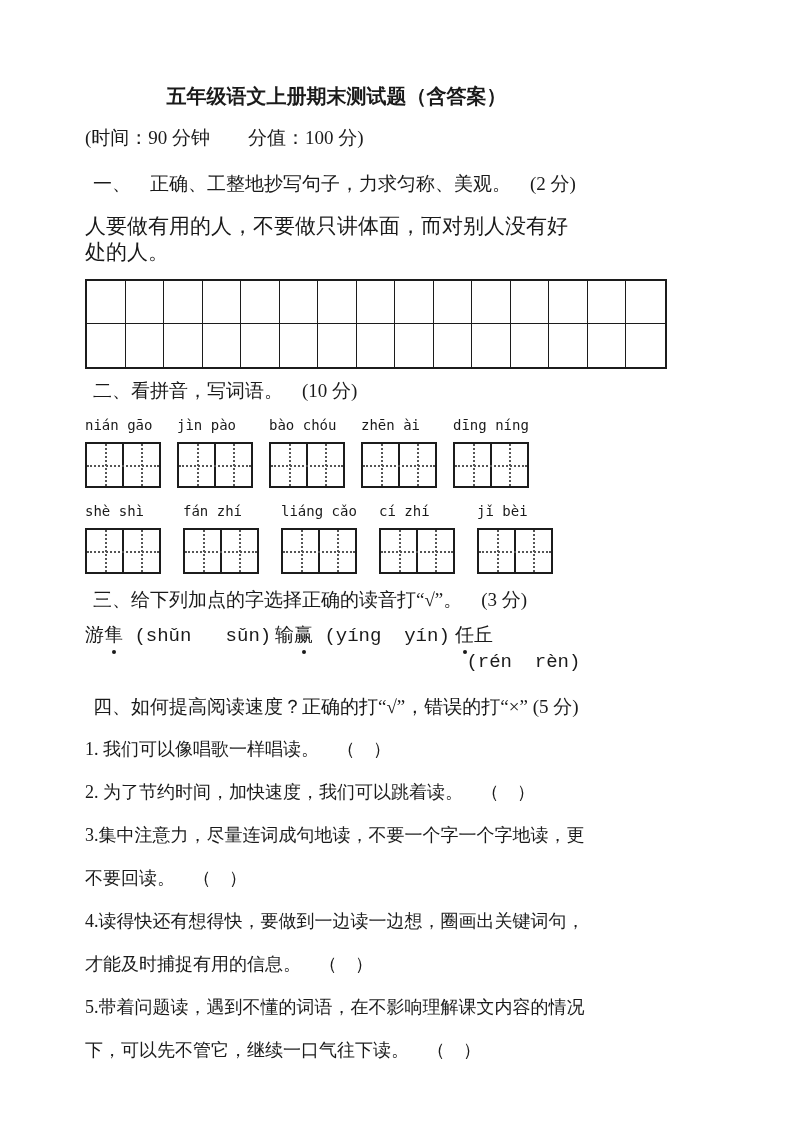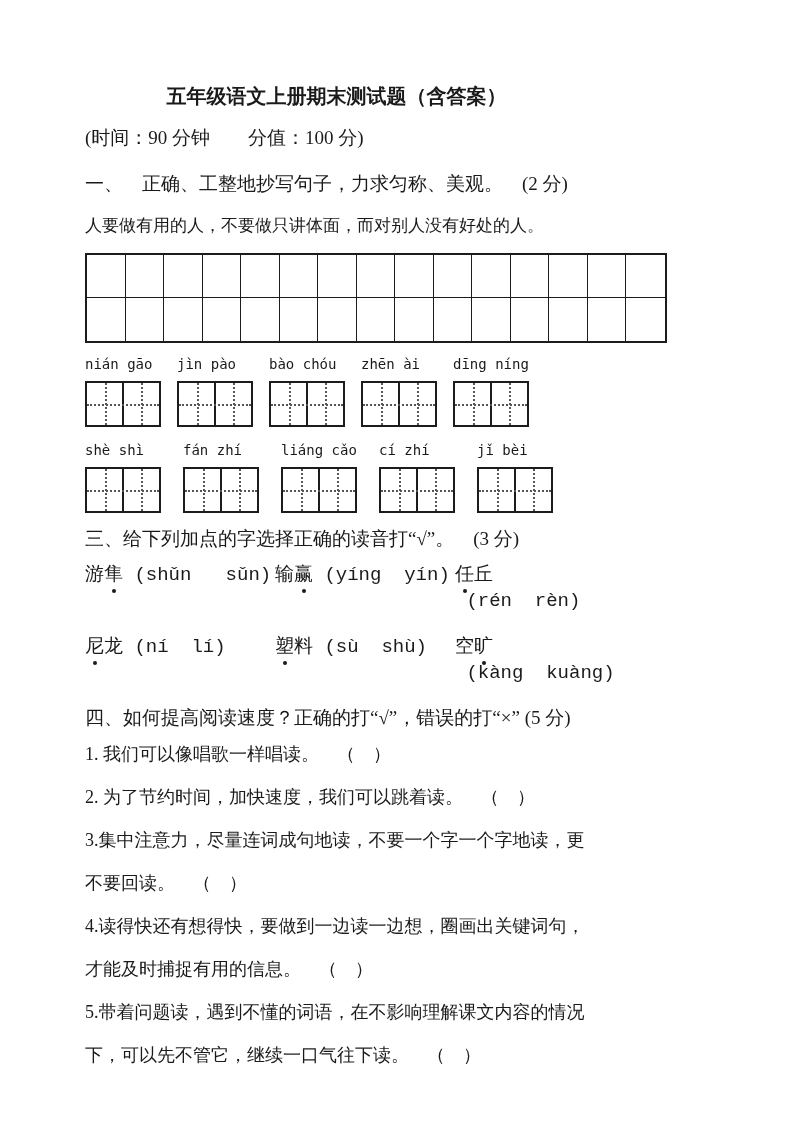--- a/index.html
+++ b/index.html
@@ -7,23 +7,23 @@
     position:relative;
     width:668px;height:1122px;
     box-sizing:border-box;
     padding:84px 80px 0 85px;
     background:#fff;
     color:#1a1a1a;
     font-family:"Liberation Serif","DejaVu Serif",serif;
   }
   .title{font-size:20px;font-weight:bold;text-align:center;line-height:24px;margin:0;}
   .subtitle{font-size:19px;text-align:left;line-height:24px;margin:18px 0 0;}
-  .sec-heading{font-size:19px;line-height:26px;margin:0;font-weight:normal;}
+  .sec-heading{font-size:19px;line-height:26px;margin:8px;font-weight:normal;}
   .h1{margin-top:21px;}
-  .sentence{font-size:17px;line-height:26px;margin:16px 0 0;}
+  .sentence{font-size:21px;line-height:26px;margin:16px 0 0;}
   
   .copy-grid{
     display:grid;grid-template-columns:repeat(15,1fr);
     width:582px;margin-top:14px;
     border:2px solid #1c1c1c;box-sizing:border-box;
   }
   .cg-cell{height:43px;border-right:1px solid #1c1c1c;border-bottom:1px solid #1c1c1c;box-sizing:border-box;}
   .cg-cell:nth-child(15n){border-right:none;}
   .cg-cell:nth-child(n+16){border-bottom:none;}
   .h2{margin-top:9px;}
@@ -98,20 +98,21 @@
       <div class="cg-cell"></div>
       <div class="cg-cell"></div>
       <div class="cg-cell"></div>
       <div class="cg-cell"></div>
       <div class="cg-cell"></div>
       <div class="cg-cell"></div>
       <div class="cg-cell"></div>
       <div class="cg-cell"></div>
     </div>
 
+  <p class="sec-heading h2">二、看拼音，写词语。　(10 分)</p>
   <div class="pw-row pw-row1">
       <div class="pw">
         <div class="pw-label">nián gāo</div>
         <div class="tzg">
           <i class="v25"></i>
           <i class="v50"></i>
           <i class="v75"></i>
           <i class="h50"></i>
         </div>
       </div>
@@ -198,25 +199,20 @@
           <i class="h50"></i>
         </div>
       </div>
     </div>
 
   <p class="sec-heading h3">三、给下列加点的字选择正确的读音打“√”。　(3 分)</p>
   <div class="s3-row s3-row1">
       <div class="s3-item"><span class="s3-word"><span>游</span><span class="dotted">隼</span></span><span class="s3-opt"> (shǔn   sǔn)</span></div>
       <div class="s3-item"><span class="s3-word"><span>输</span><span class="dotted">赢</span></span><span class="s3-opt"> (yíng  yín)</span></div>
       <div class="s3-item"><span class="s3-word"><span class="dotted">任</span><span>丘</span></span><span class="s3-opt"> (rén  rèn)</span></div>
-    </div>
-  <div class="s3-row s3-row2">
-      <div class="s3-item"><span class="s3-word"><span class="dotted">尼</span><span>龙</span></span><span class="s3-opt"> (ní  lí)</span></div>
-      <div class="s3-item"><span class="s3-word"><span class="dotted">塑</span><span>料</span></span><span class="s3-opt"> (sù  shù)</span></div>
-      <div class="s3-item"><span class="s3-word"><span>空</span><span class="dotted">旷</span></span><span class="s3-opt"> (kàng  kuàng)</span></div>
     </div>
 
   <p class="sec-heading h4">四、如何提高阅读速度？正确的打“√”，错误的打“×” (5 分)</p>
   <div class="items">
       <p>1. 我们可以像唱歌一样唱读。　（　）</p>
       <p>2. 为了节约时间，加快速度，我们可以跳着读。　（　）</p>
       <p>3.集中注意力，尽量连词成句地读，不要一个字一个字地读，更不要回读。　（　）</p>
       <p>4.读得快还有想得快，要做到一边读一边想，圈画出关键词句，才能及时捕捉有用的信息。　（　）</p>
       <p>5.带着问题读，遇到不懂的词语，在不影响理解课文内容的情况下，可以先不管它，继续一口气往下读。　（　）</p>
     </div>

